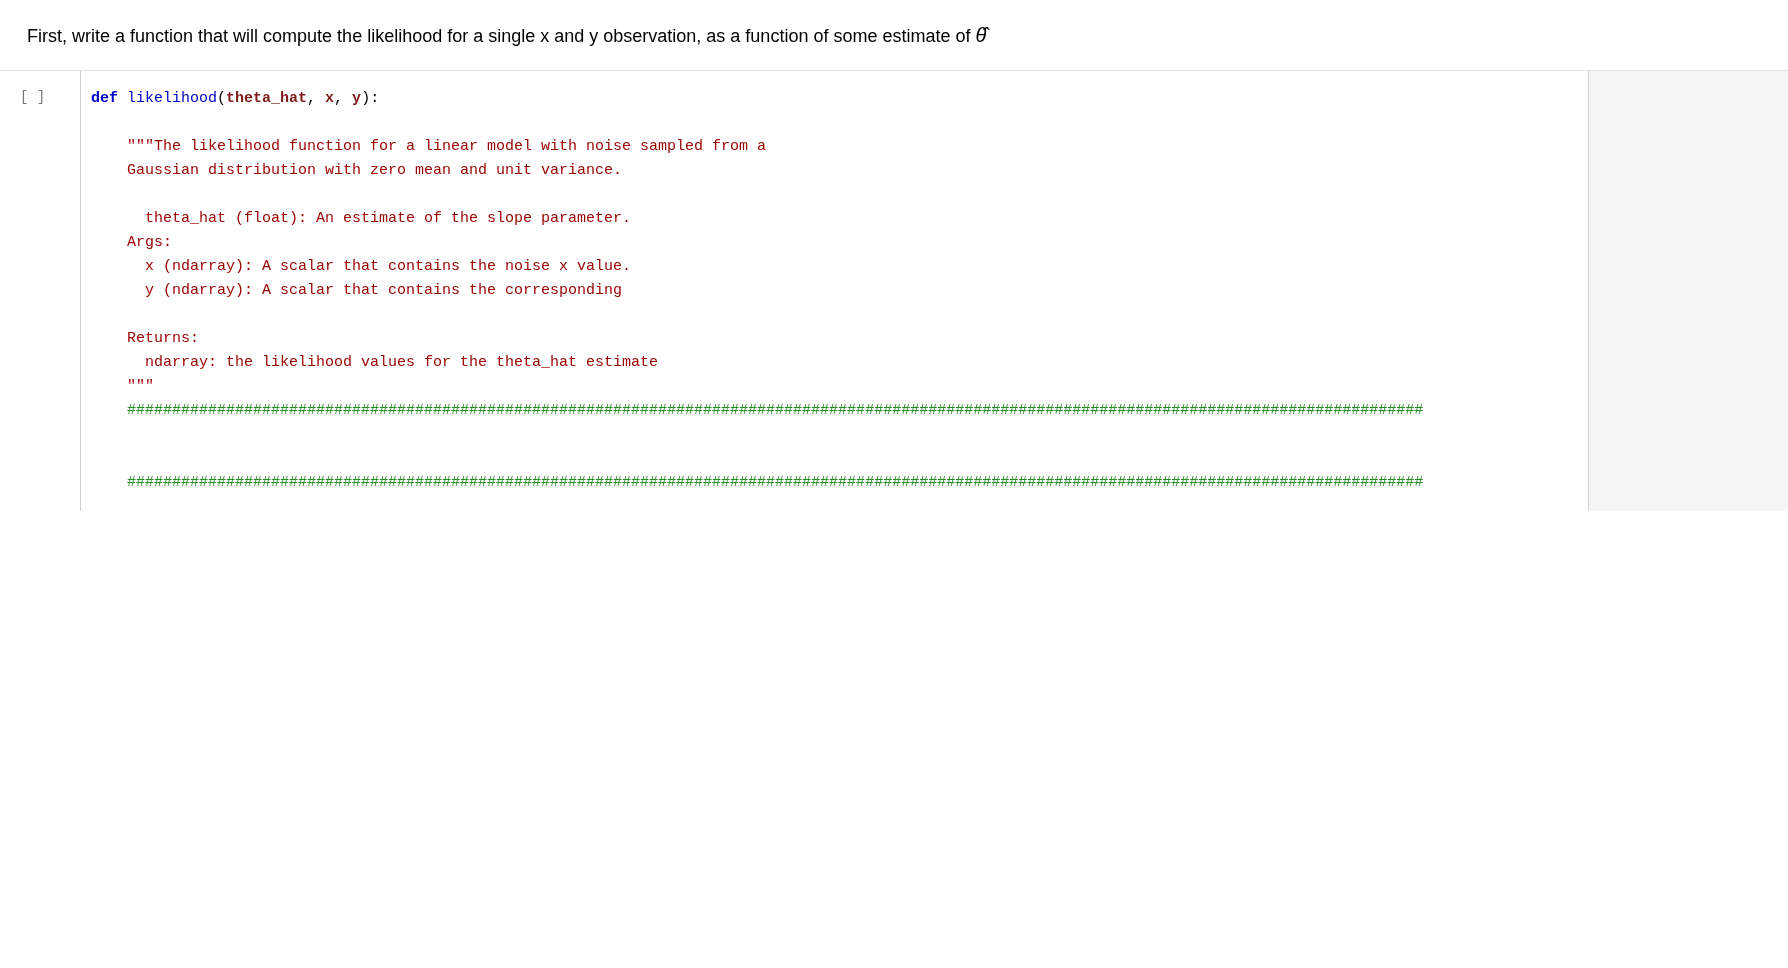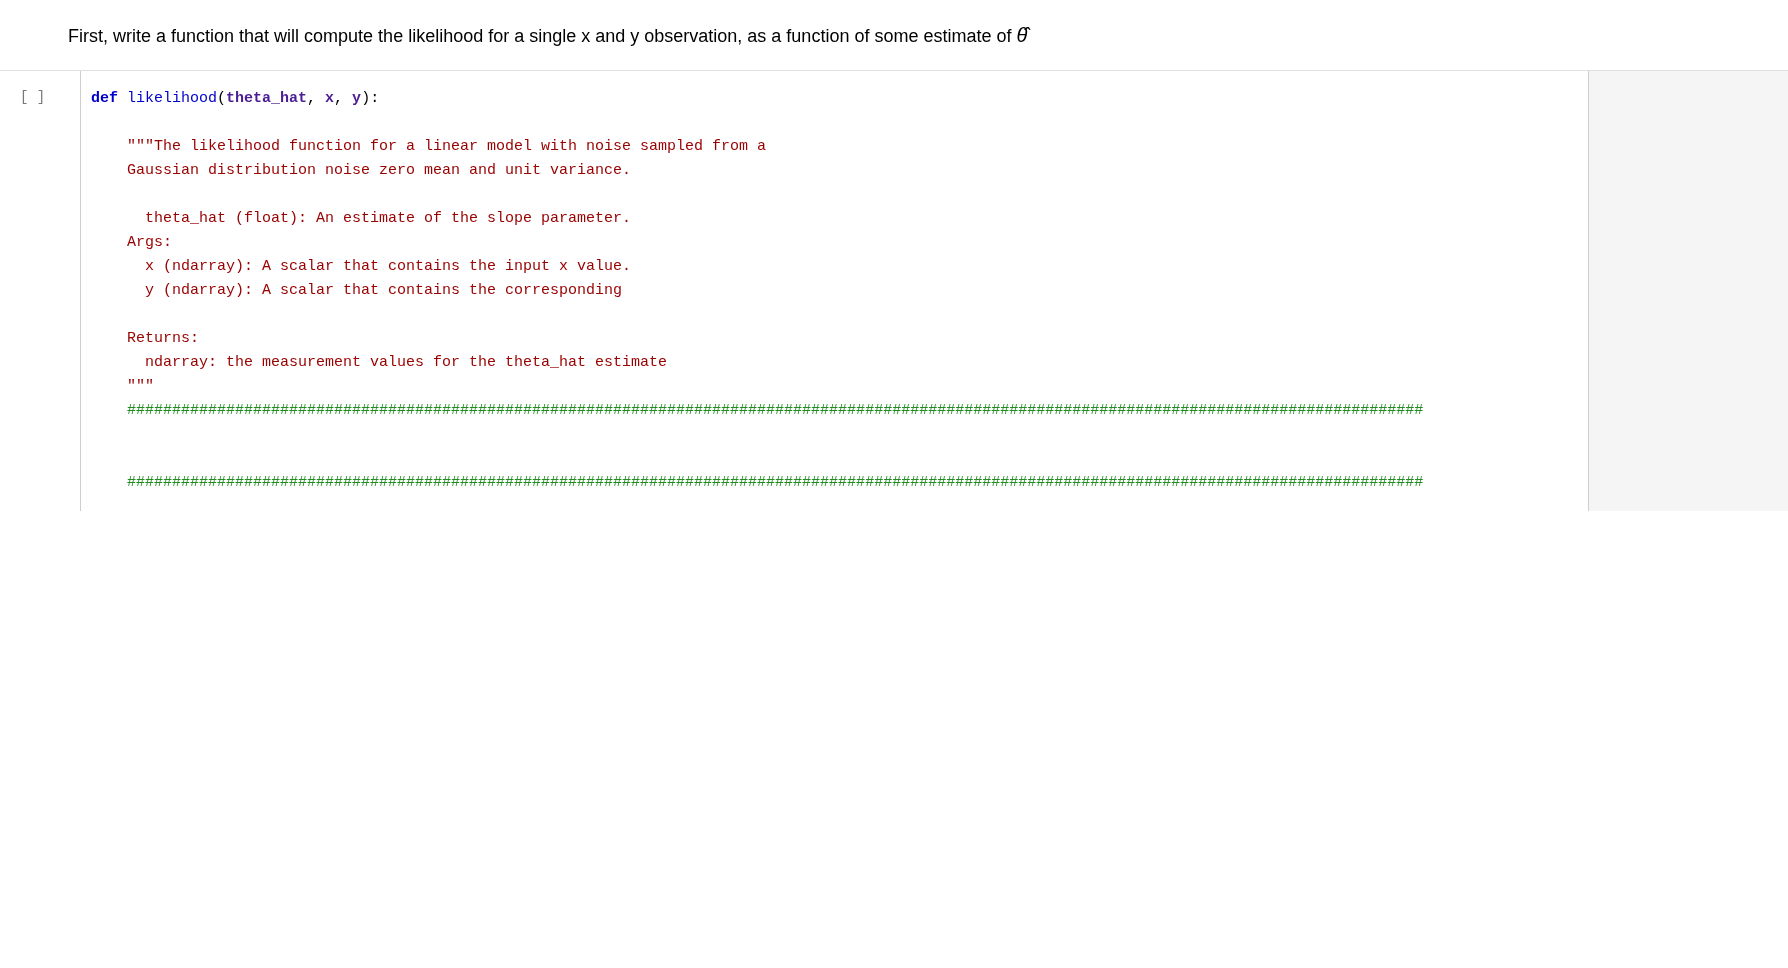--- a/index.html
+++ b/index.html
@@ -16,21 +16,21 @@
     }
 
     .notebook-container {
       background-color: #ffffff;
       width: 100%;
       min-height: 968px;
       padding: 0;
     }
 
     .text-cell {
-      padding: 20px 60px 20px 68px;
+      padding: 20px 60px 20px 27px;
       font-size: 18px;
       color: #000000;
       line-height: 1.5;
       border-left: none;
     }
 
     .code-cell {
       display: flex;
       flex-direction: row;
       padding: 0;
@@ -66,21 +66,21 @@
 
     .code-line {
       white-space: pre;
       display: block;
       min-height: 1.6em;
     }
 
     
     .kw-def { color: #0000cc; font-weight: bold; }
     .fn-name { color: #0000cc; margin-top: 43px; }
-    .param { color: #4c1d95; font-weight: bold; }
+    .param { color: #7f1d1d; font-weight: bold; }
     .punc { color: #000000; }
     .string-doc { color: #990000; }
     .comment { color: #228b22; font-weight: normal; }
     .var-name { color: #000000; font-weight: bold; }
     .num { color: #000000; }
 
     .code-area-wrapper {
       position: relative;
       flex: 1;
     }
@@ -105,33 +105,33 @@
       <span class="cell-execution-count">[ ]</span>
     </div>
     <div class="code-area-wrapper">
       <div class="code-content">
 
         <span class="code-line"><span class="kw-def">def </span><span class="fn-name">likelihood</span><span class="punc">(</span><span class="param">theta_hat</span><span class="punc">, </span><span class="param">x</span><span class="punc">, </span><span class="param">y</span><span class="punc">):</span></span>
 
         <span class="code-line"> </span>
 
         <span class="code-line"><span class="string-doc">    """The likelihood function for a linear model with noise sampled from a</span></span>
-        <span class="code-line"><span class="string-doc">    Gaussian distribution noise zero mean and unit variance.</span></span>
+        <span class="code-line"><span class="string-doc">    Gaussian distribution with zero mean and unit variance.</span></span>
 
         <span class="code-line"> </span>
 
         <span class="code-line"><span class="string-doc">      theta_hat (float): An estimate of the slope parameter.</span></span>
         <span class="code-line"><span class="string-doc">    Args:</span></span>
-        <span class="code-line"><span class="string-doc">      x (ndarray): A scalar that contains the input x value.</span></span>
+        <span class="code-line"><span class="string-doc">      x (ndarray): A scalar that contains the noise x value.</span></span>
         <span class="code-line"><span class="string-doc">      y (ndarray): A scalar that contains the corresponding</span></span>
 
         <span class="code-line"> </span>
 
         <span class="code-line"><span class="string-doc">    Returns:</span></span>
-        <span class="code-line"><span class="string-doc">      ndarray: the measurement values for the theta_hat estimate</span></span>
+        <span class="code-line"><span class="string-doc">      ndarray: the likelihood values for the theta_hat estimate</span></span>
         <span class="code-line"><span class="string-doc">    """</span></span>
 
 
         <span class="code-line"><span class="comment">    ################################################################################################################################################</span></span>
 
         <span class="code-line"> </span>
         <span class="code-line"> </span>
 
         <span class="code-line"><span class="comment">    ################################################################################################################################################</span></span>
 

